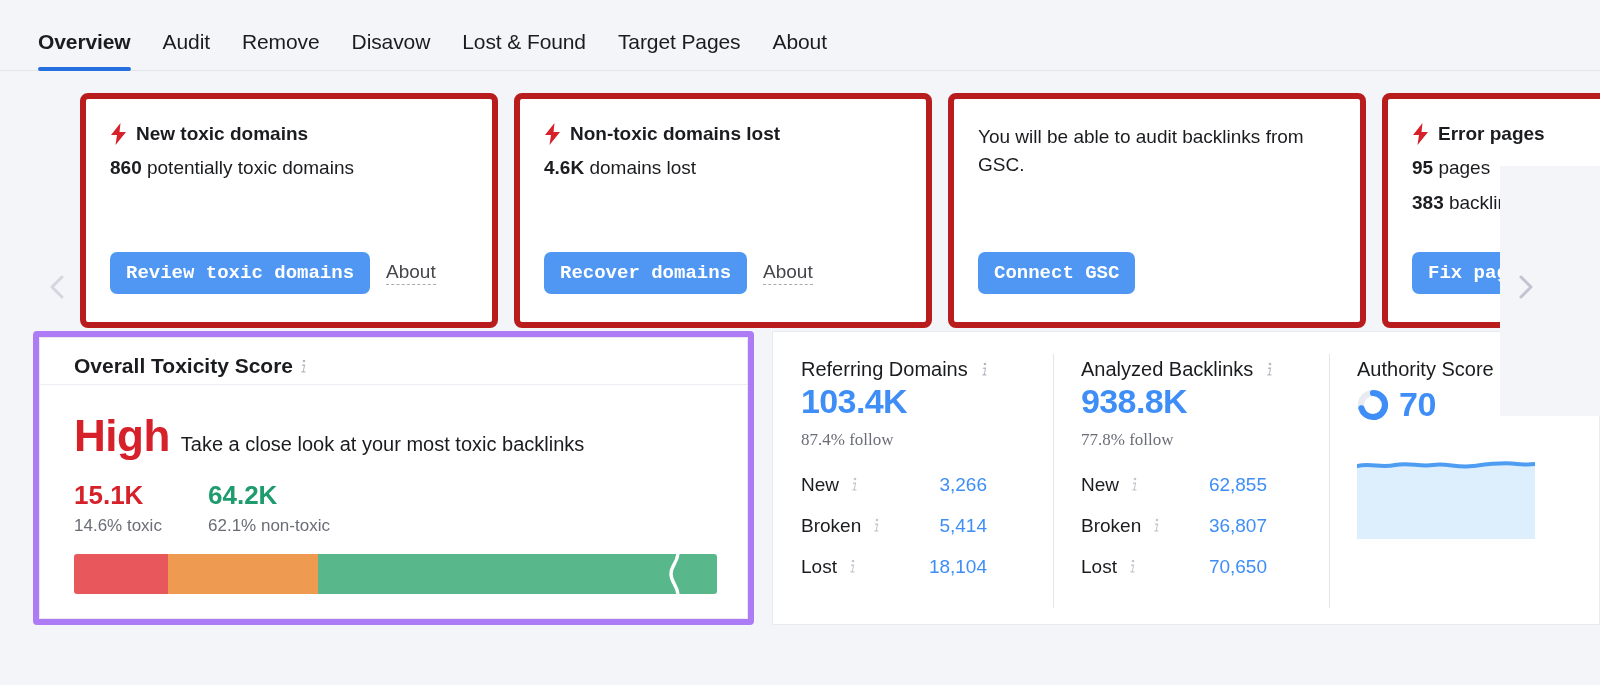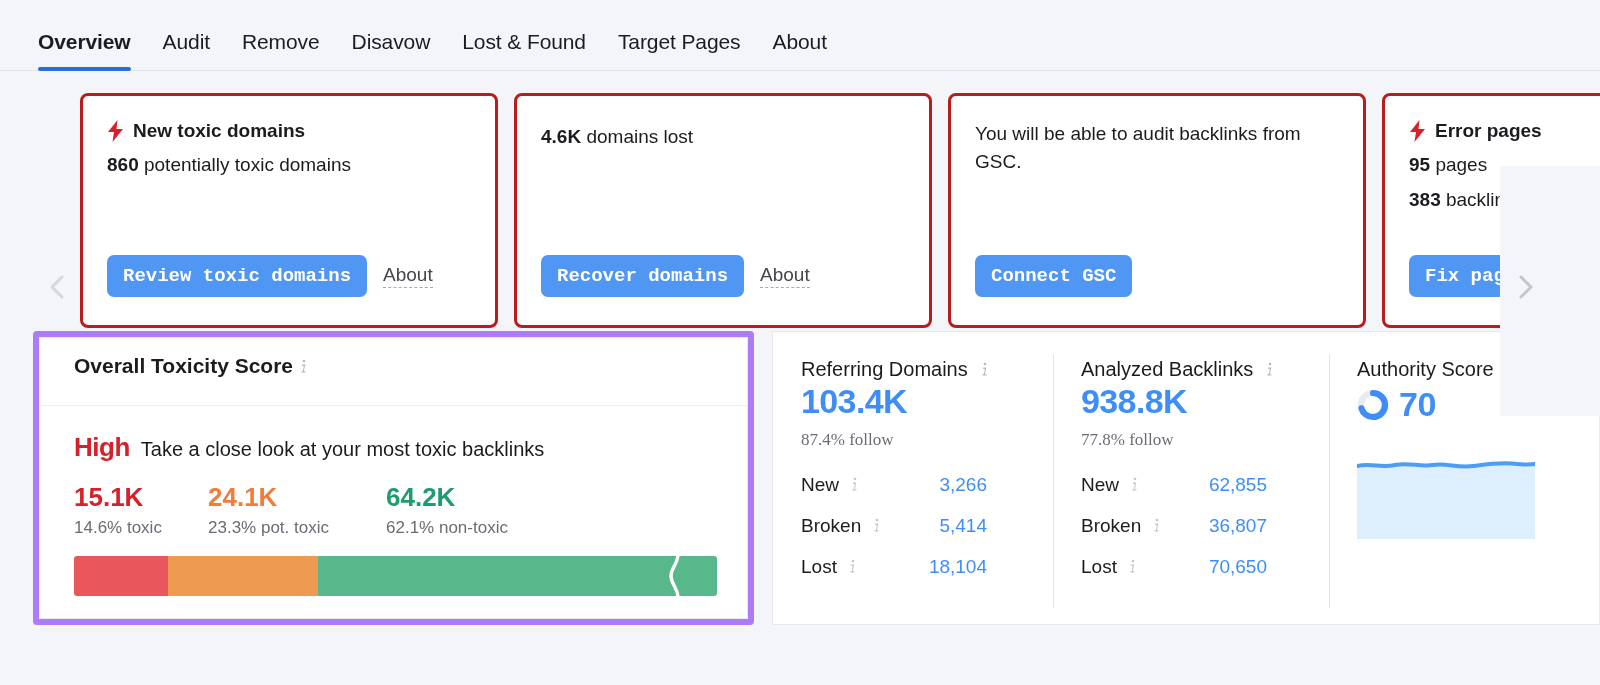--- a/index.html
+++ b/index.html
@@ -64,21 +64,21 @@
 
   .cards {
     display: flex;
     gap: 16px;
     padding-left: 80px;
     padding-right: 0;
     height: 235px;
   }
   .card {
     background: #fff;
-    border: 3px solid #b91c1c;
+    border: 6px solid #b91c1c;
     border-radius: 8px;
     padding: 24px 24px 0 24px;
     position: relative;
     flex: 0 0 auto;
     width: 418px;
     height: 235px;
   }
   .card-head {
     display: flex;
     align-items: center;
@@ -161,31 +161,31 @@
     flex: 0 0 auto;
   }
   .tox-panel {
     background: #fff;
     width: 100%; height: 100%;
     border: 1px solid #e9eaef;
     display: flex; flex-direction: column;
   }
   .tox-header {
     display: flex; align-items: center; gap: 4px;
-    padding: 16px 0 27px 34px;
+    padding: 16px 0 6px 34px;
     border-bottom: 1px solid #eceef3;
   }
   .tox-title { font-size: 21px; font-weight: bold; }
   .tox-body { padding: 26px 34px 0 34px; }
   .tox-verdict-row {
     display: flex; align-items: baseline; gap: 11px;
     margin-bottom: 20px;
   }
   .tox-verdict {
-    font-size: 26px; font-weight: bold; color: #d6202a; letter-spacing: -0.5px;
+    font-size: 44px; font-weight: bold; color: #d6202a; letter-spacing: -0.5px;
   }
   .tox-advice { font-size: 20px; color: #1b1c1f; }
   .tox-stats { display: flex; }
   .tox-stat { }
   .tox-stat .num { font-size: 26px; font-weight: bold; line-height: 1.1; }
   .tox-stat .lbl { font-size: 17px; color: #6b6d76; margin-top: 6px; }
   .tox-stat.s1 { width: 134px; }
   .tox-stat.s1 .num { color: #d6202a; }
   .tox-stat.s2 { width: 178px; }
   .tox-stat.s2 .num { color: #ef7e3c; }
@@ -302,20 +302,26 @@
       <div class="card-line">
         <b>860</b><span> potentially toxic domains</span>
       </div>
       <div class="card-actions">
         <button class="btn">Review toxic domains</button>
         <span class="about-link">About</span>
       </div>
     </div>
 
     <div class="card">
+      <div class="card-head">
+        <svg class="bolt" viewBox="0 0 17 22">
+          <path d="M10.5 0 L1 12 L7 12 L5.5 22 L16 9 L9.5 9 Z" fill="#d6202a"></path>
+        </svg>
+        <span>Non-toxic domains lost</span>
+      </div>
       <div class="card-line">
         <b>4.6K</b><span> domains lost</span>
       </div>
       <div class="card-actions">
         <button class="btn">Recover domains</button>
         <span class="about-link">About</span>
       </div>
     </div>
 
     <div class="card">
@@ -361,24 +367,20 @@
       <div class="tox-body">
         <div class="tox-verdict-row">
           <span class="tox-verdict">High</span>
           <span class="tox-advice">Take a close look at your most toxic backlinks</span>
         </div>
         <div class="tox-stats">
           <div class="tox-stat s1">
             <div class="num">15.1K</div>
             <div class="lbl">14.6% toxic</div>
           </div>
-          <div class="tox-stat s2">
-            <div class="num">24.1K</div>
-            <div class="lbl">23.3% pot. toxic</div>
-          </div>
           <div class="tox-stat s3">
             <div class="num">64.2K</div>
             <div class="lbl">62.1% non-toxic</div>
           </div>
         </div>
         <div class="tox-bar">
           <div class="seg-toxic" id="seg-toxic" style="flex: 0 0 14.6%;"></div>
           <div class="seg-pot" id="seg-pot" style="flex: 0 0 23.3%;"></div>
           <div class="seg-non" id="seg-non" style="flex: 1 1 auto;">
             <svg class="bar-break" viewBox="0 0 22 44">

